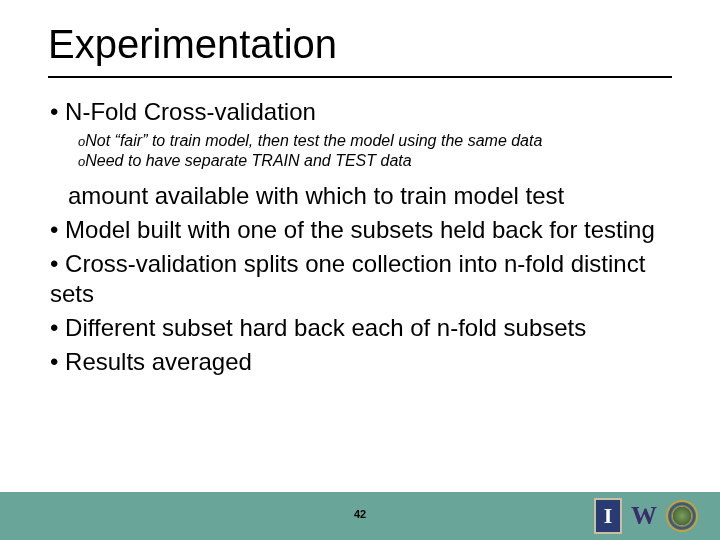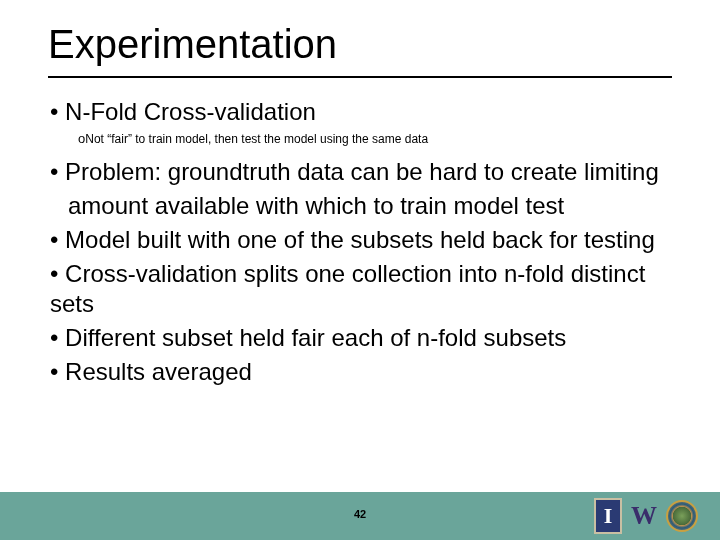--- a/index.html
+++ b/index.html
@@ -42,23 +42,24 @@
   .b1::before {
     content: "• ";
   }
   .b1.cont {
     padding-left: 18px;
   }
   .b1.cont::before {
     content: "";
   }
   .sub {
-    font-size: 12px;
+    font-size: 16px;
     line-height: 1.25;
     padding-left: 28px;
+    font-style: italic;
   }
   .sub::before {
     content: "o";
     font-size: 13px;
     margin-right: 0px;
   }
   .gap { height: 10px; }
   .footer-bar {
     position: absolute;
     left: 0;
@@ -120,26 +121,26 @@
 </head>
 <body>
 
 <div class="slide">
   <div class="title">Experimentation</div>
   <div class="title-underline"></div>
 
   <div class="content">
     <div class="b1"><span>N-Fold Cross-validation</span></div>
     <div class="sub"><span>Not “fair” to train model, then test the model using the same data</span></div>
+    <div class="sub"><span>Need to have separate TRAIN and TEST data</span></div>
     <div class="gap"></div>
-    <div class="b1"><span>Problem: groundtruth data can be hard to create limiting</span></div>
     <div class="b1 cont"><span>amount available with which to train model test</span></div>
     <div class="b1"><span>Model built with one of the subsets held back for testing</span></div>
     <div class="b1"><span>Cross-validation splits one collection into n-fold distinct sets</span></div>
-    <div class="b1"><span>Different subset held fair each of n-fold subsets</span></div>
+    <div class="b1"><span>Different subset hard back each of n-fold subsets</span></div>
     <div class="b1"><span>Results averaged</span></div>
   </div>
 
   <div class="footer-bar"></div>
   <div class="page-num">42</div>
 
   <div class="logos">
     <div class="logo-i">
         <span>I</span>
       </div>

